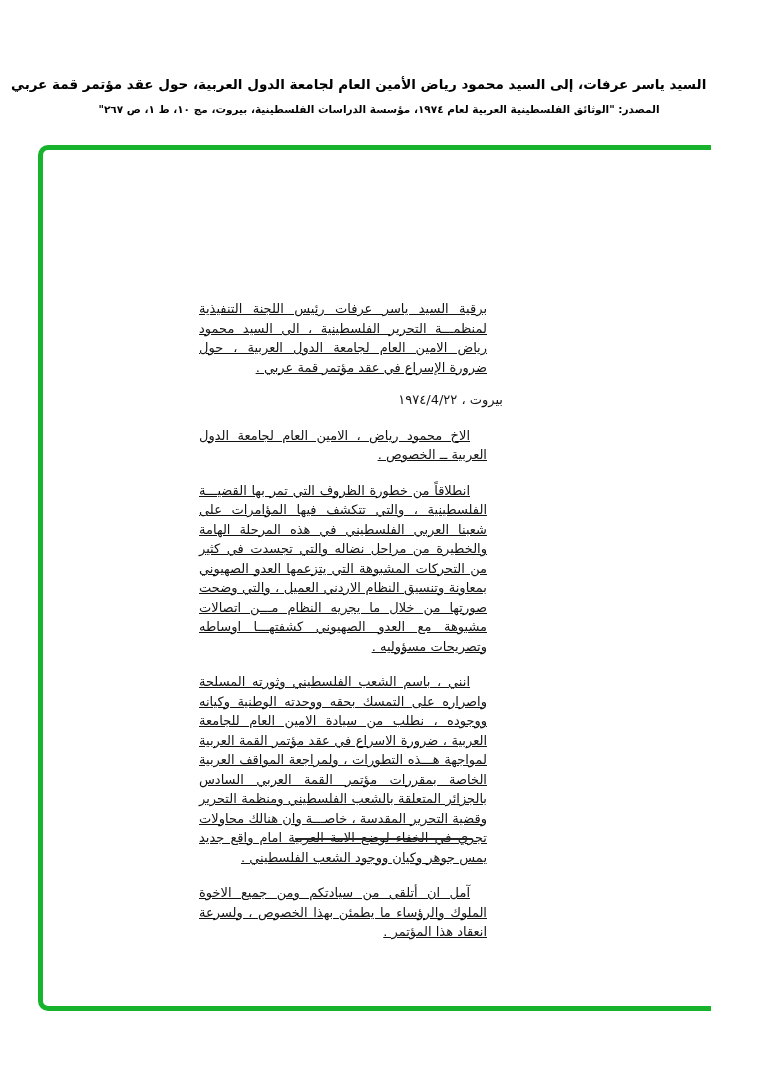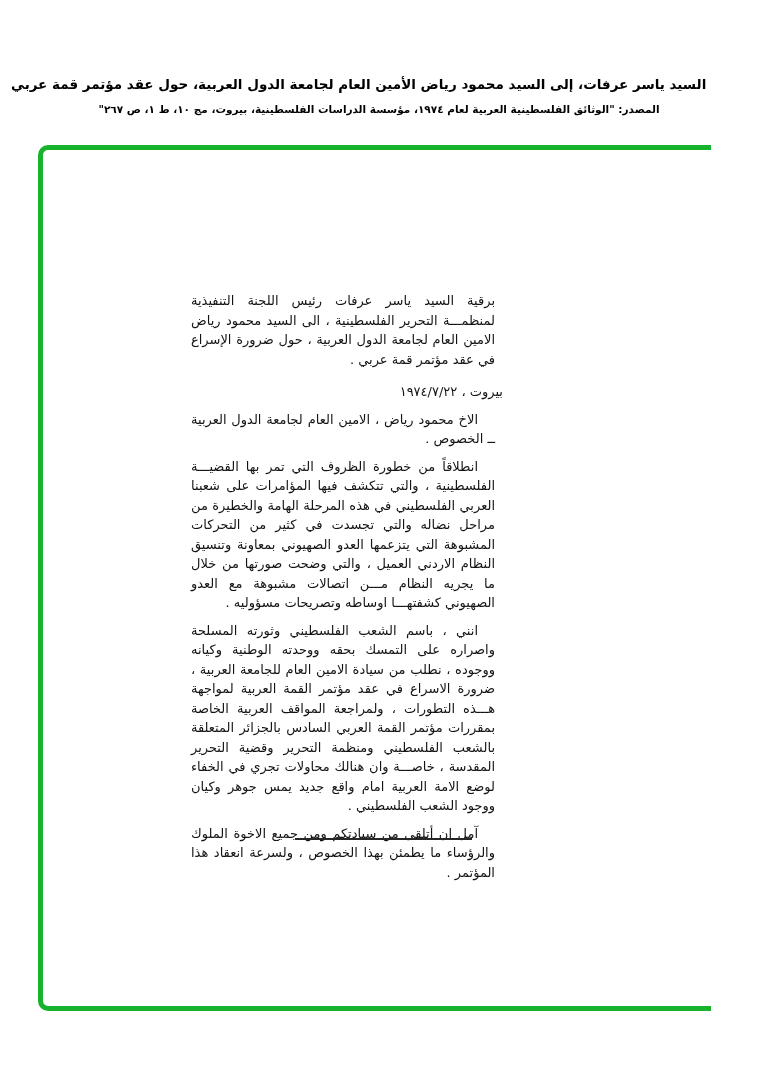--- a/index.html
+++ b/index.html
@@ -51,21 +51,21 @@
     position: absolute;
     top: 283px;
     right: 208px;
     width: 320px;
     direction: rtl;
     text-align: justify;
     font-size: 13px;
     line-height: 19.5px;
     color: #131313;
   }
-  .doc p { margin: 8px; }
+  .doc p { margin: 16px; text-decoration: underline; }
   .intro {
     margin-bottom: 13px !important;
   }
   .dateline {
     display: flex;
     justify-content: space-between;
     align-items: flex-start;
     margin-bottom: 7px;
   }
   .dateline-agency {
@@ -102,21 +102,21 @@
     <div class="header-source">المصدر: "الوثائق الفلسطينية العربية لعام ١٩٧٤، مؤسسة الدراسات الفلسطينية، بيروت، مج ١٠، ط ١، ص ٢٦٧"</div>
   </div>
 
   <div class="frame" style="border-color: rgb(23, 179, 44);"></div>
 
   <div class="doc">
 
     <p class="intro">برقية السيد ياسر عرفات رئيس اللجنة التنفيذية لمنظمـــة التحرير الفلسطينية ، الى السيد محمود رياض الامين العام لجامعة الدول العربية ، حول ضرورة الإسراع في عقد مؤتمر قمة عربي .</p>
 
     <div class="dateline">
-      <span class="dateline-place">بيروت ، ١٩٧٤/٧/٢٢</span>
+      <span class="dateline-place">بيروت ، ١٩٧٤/4/٢٢</span>
     </div>
 
     <p class="salutation">الاخ محمود رياض ، الامين العام لجامعة الدول العربية ــ الخصوص .</p>
 
     <p class="para">انطلاقاً من خطورة الظروف التي تمر بها القضيـــة الفلسطينية ، والتي تتكشف فيها المؤامرات على شعبنا العربي الفلسطيني في هذه المرحلة الهامة والخطيرة من مراحل نضاله والتي تجسدت في كثير من التحركات المشبوهة التي يتزعمها العدو الصهيوني بمعاونة وتنسيق النظام الاردني العميل ، والتي وضحت صورتها من خلال ما يجريه النظام مـــن اتصالات مشبوهة مع العدو الصهيوني كشفتهـــا اوساطه وتصريحات مسؤوليه .</p>
 
     <p class="para">انني ، باسم الشعب الفلسطيني وثورته المسلحة واصراره على التمسك بحقه ووحدته الوطنية وكيانه ووجوده ، نطلب من سيادة الامين العام للجامعة العربية ، ضرورة الاسراع في عقد مؤتمر القمة العربية لمواجهة هـــذه التطورات ، ولمراجعة المواقف العربية الخاصة بمقررات مؤتمر القمة العربي السادس بالجزائر المتعلقة بالشعب الفلسطيني ومنظمة التحرير وقضية التحرير المقدسة ، خاصـــة وان هنالك محاولات تجري في الخفاء لوضع الامة العربية امام واقع جديد يمس جوهر وكيان ووجود الشعب الفلسطيني .</p>
 
     <p class="para">آمل ان أتلقى من سيادتكم ومن جميع الاخوة الملوك والرؤساء ما يطمئن بهذا الخصوص ، ولسرعة انعقاد هذا المؤتمر .</p>
 

